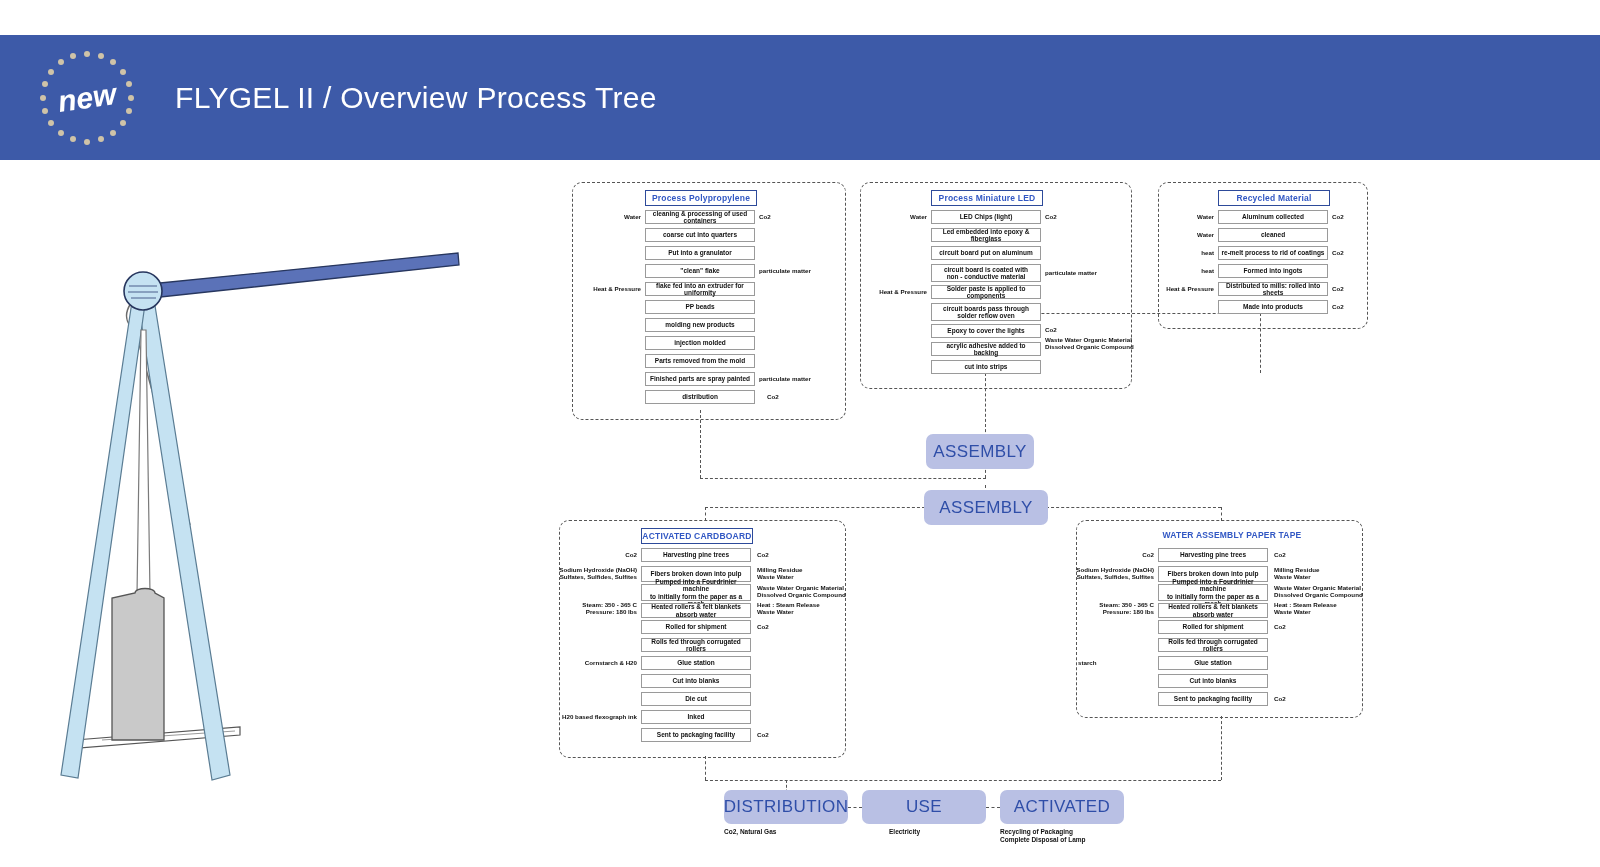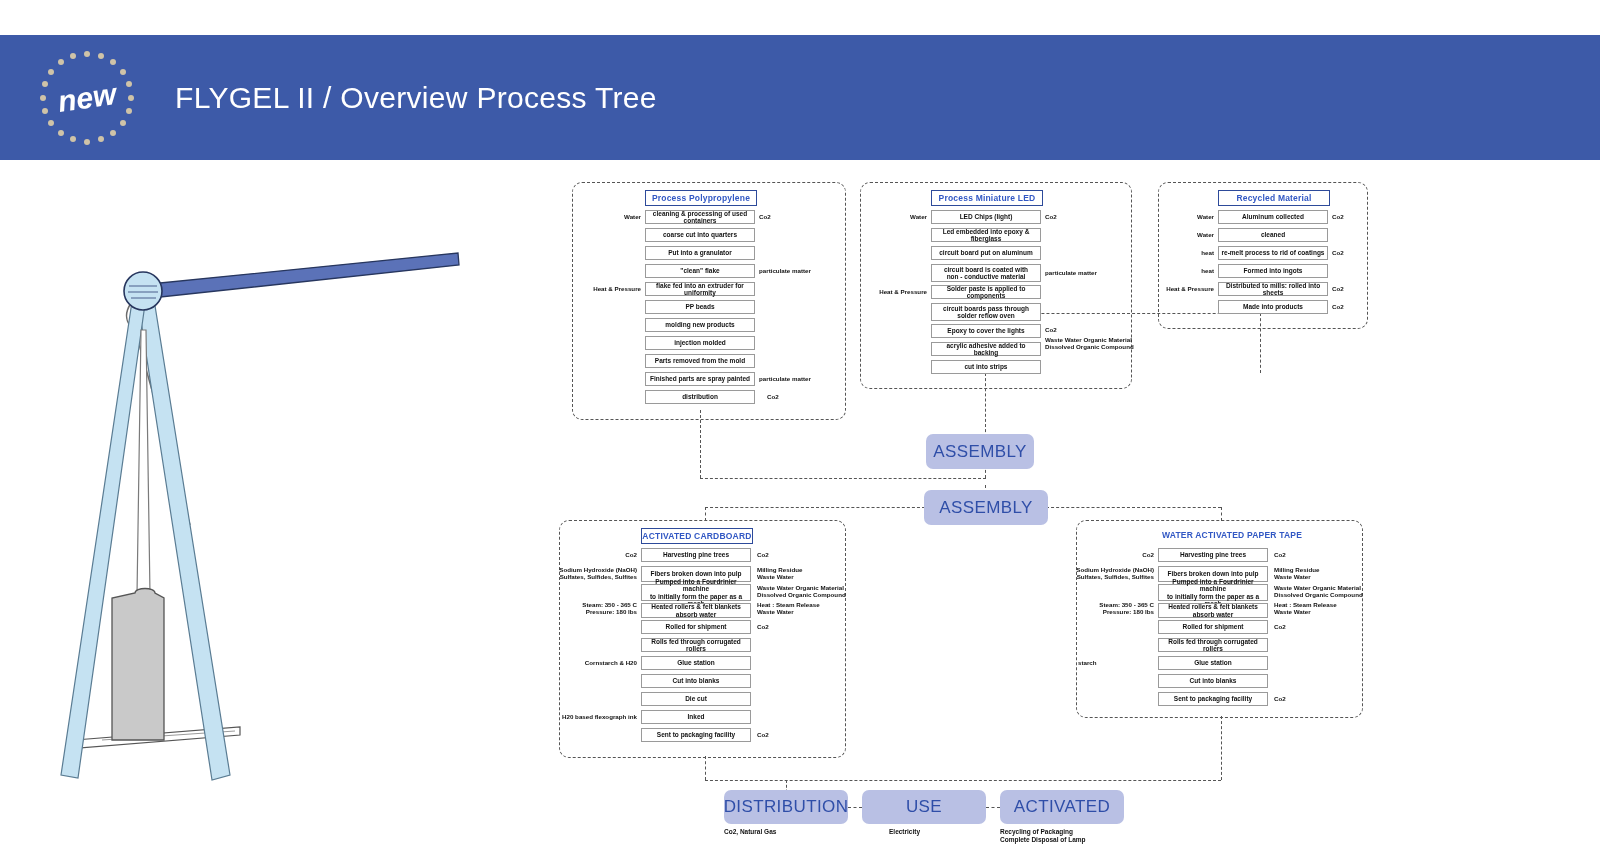--- a/index.html
+++ b/index.html
@@ -238,21 +238,21 @@
   <div class="step" style="left:641px;top:496px;width:110px;height:14px;">Glue station</div>
   <div class="ann left" style="left:561px;top:499px;width:76px;">Cornstarch &amp; H20</div>
   <div class="step" style="left:641px;top:514px;width:110px;height:14px;">Cut into blanks</div>
   <div class="step" style="left:641px;top:532px;width:110px;height:14px;">Die cut</div>
   <div class="step" style="left:641px;top:550px;width:110px;height:14px;">Inked</div>
   <div class="ann left" style="left:551px;top:553px;width:86px;">H20 based flexograph ink</div>
   <div class="step" style="left:641px;top:568px;width:110px;height:14px;">Sent to packaging facility</div>
   <div class="ann right" style="left:757px;top:571px;width:86px;">Co2</div>
 
   <div class="group" style="left:1076px;top:360px;width:285px;height:196px;"></div>
-  <div class="grp-title plain" style="left:1152px;top:368px;width:160px;height:14px;">WATER ACTIVATED PAPER TAPE</div>
+  <div class="grp-title plain" style="left:1152px;top:368px;width:160px;height:14px;">WATER ASSEMBLY PAPER TAPE</div>
   <div class="step" style="left:1158px;top:388px;width:110px;height:14px;">Harvesting pine trees</div>
   <div class="ann left" style="left:1078px;top:391px;width:76px;">Co2</div>
   <div class="ann right" style="left:1274px;top:391px;width:86px;">Co2</div>
   <div class="step" style="left:1158px;top:406px;width:110px;height:16px;">Fibers broken down into pulp</div>
   <div class="ann left" style="left: 1068px; top: 406px; width: 86px; white-space: pre-line;">Sodium Hydroxide (NaOH)
 Sulfates, Sulfides, Sulfites</div>
   <div class="ann right" style="left: 1274px; top: 406px; width: 86px; white-space: pre-line;">Milling Residue
 Waste Water</div>
   <div class="step" style="left: 1158px; top: 424px; width: 110px; height: 17px; white-space: pre-line;">Pumped into a Fourdrinier machine
 to initially form the paper as a mesh</div>

